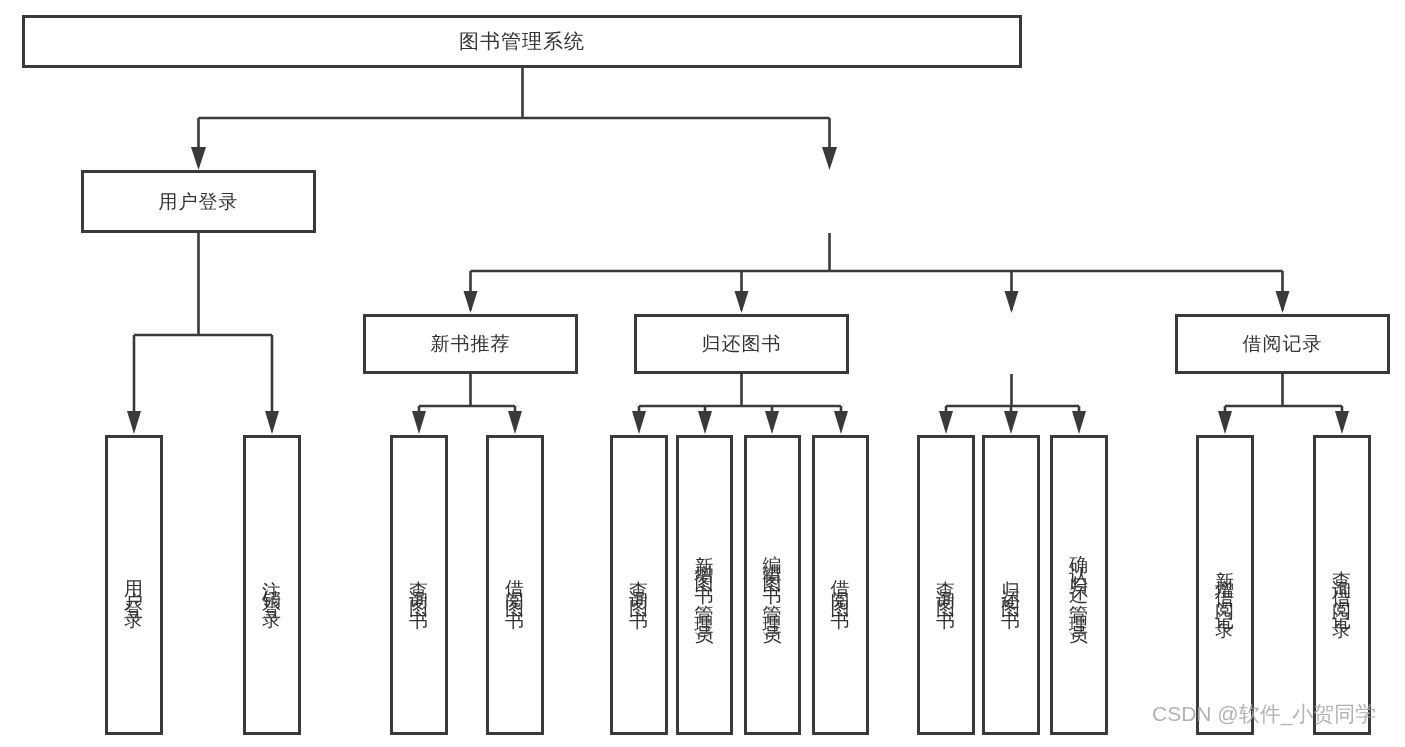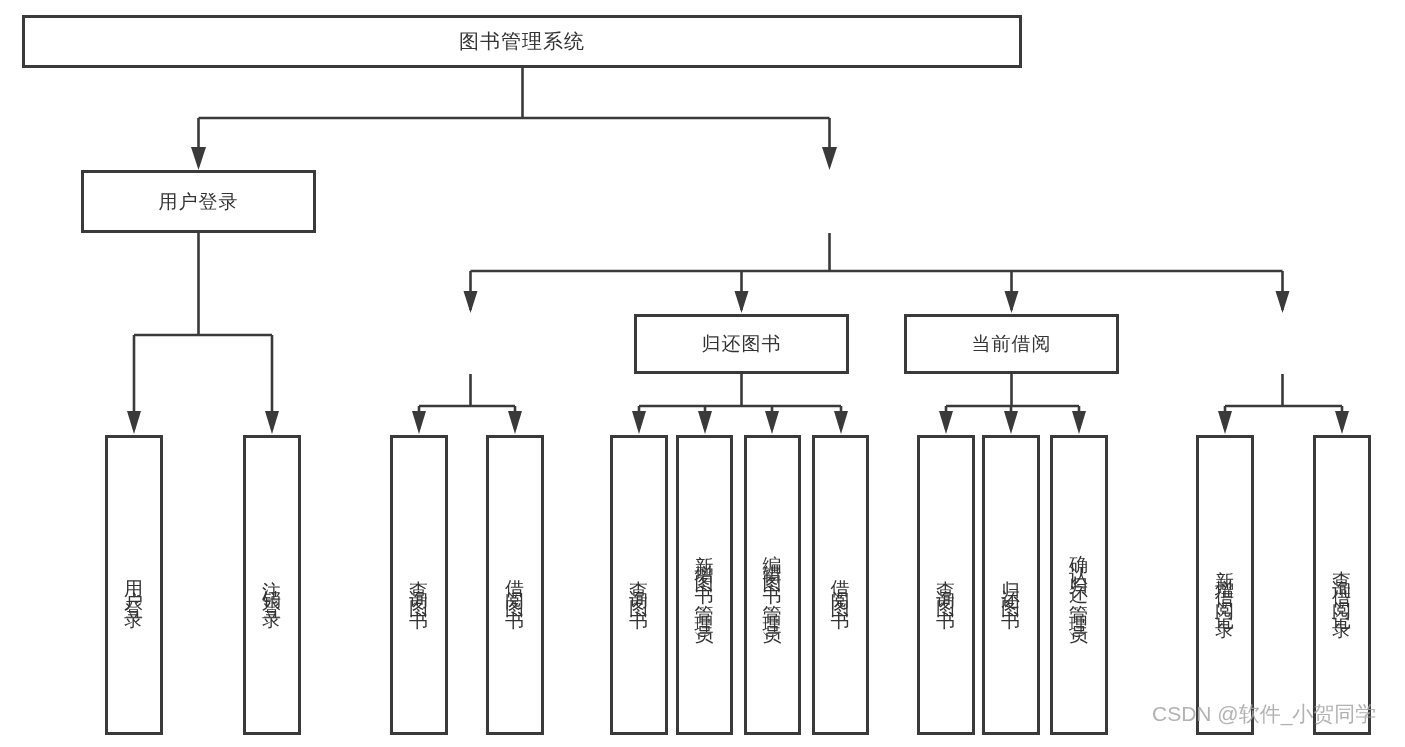--- a/index.html
+++ b/index.html
@@ -107,25 +107,28 @@
   </svg>
 
   <div class="box h root" style="left:22px;top:15px;width:1000px;height:53px">
     <span>图书管理系统</span>
   </div>
 
   <div class="box h" style="left:81px;top:170px;width:235px;height:63px">
     <span>用户登录</span>
   </div>
 
+  <div class="box h" style="left:363px;top:314px;width:215px;height:60px">
+    <span>新书推荐</span>
+  </div>
   <div class="box h" style="left:634px;top:314px;width:215px;height:60px">
     <span>归还图书</span>
   </div>
-  <div class="box h" style="left:904px;top:314px;width:215px;height:60px">
-    <span>当前借阅</span>
+  <div class="box h" style="left:1175px;top:314px;width:215px;height:60px">
+    <span>借阅记录</span>
   </div>
 
   <div class="box v" style="left:105px;top:435px;width:58px;height:300px">
     <span>用户登录</span>
   </div>
   <div class="box v" style="left:243px;top:435px;width:58px;height:300px">
     <span>注销登录</span>
   </div>
 
   <div class="box v" style="left:390px;top:435px;width:58px;height:300px">

